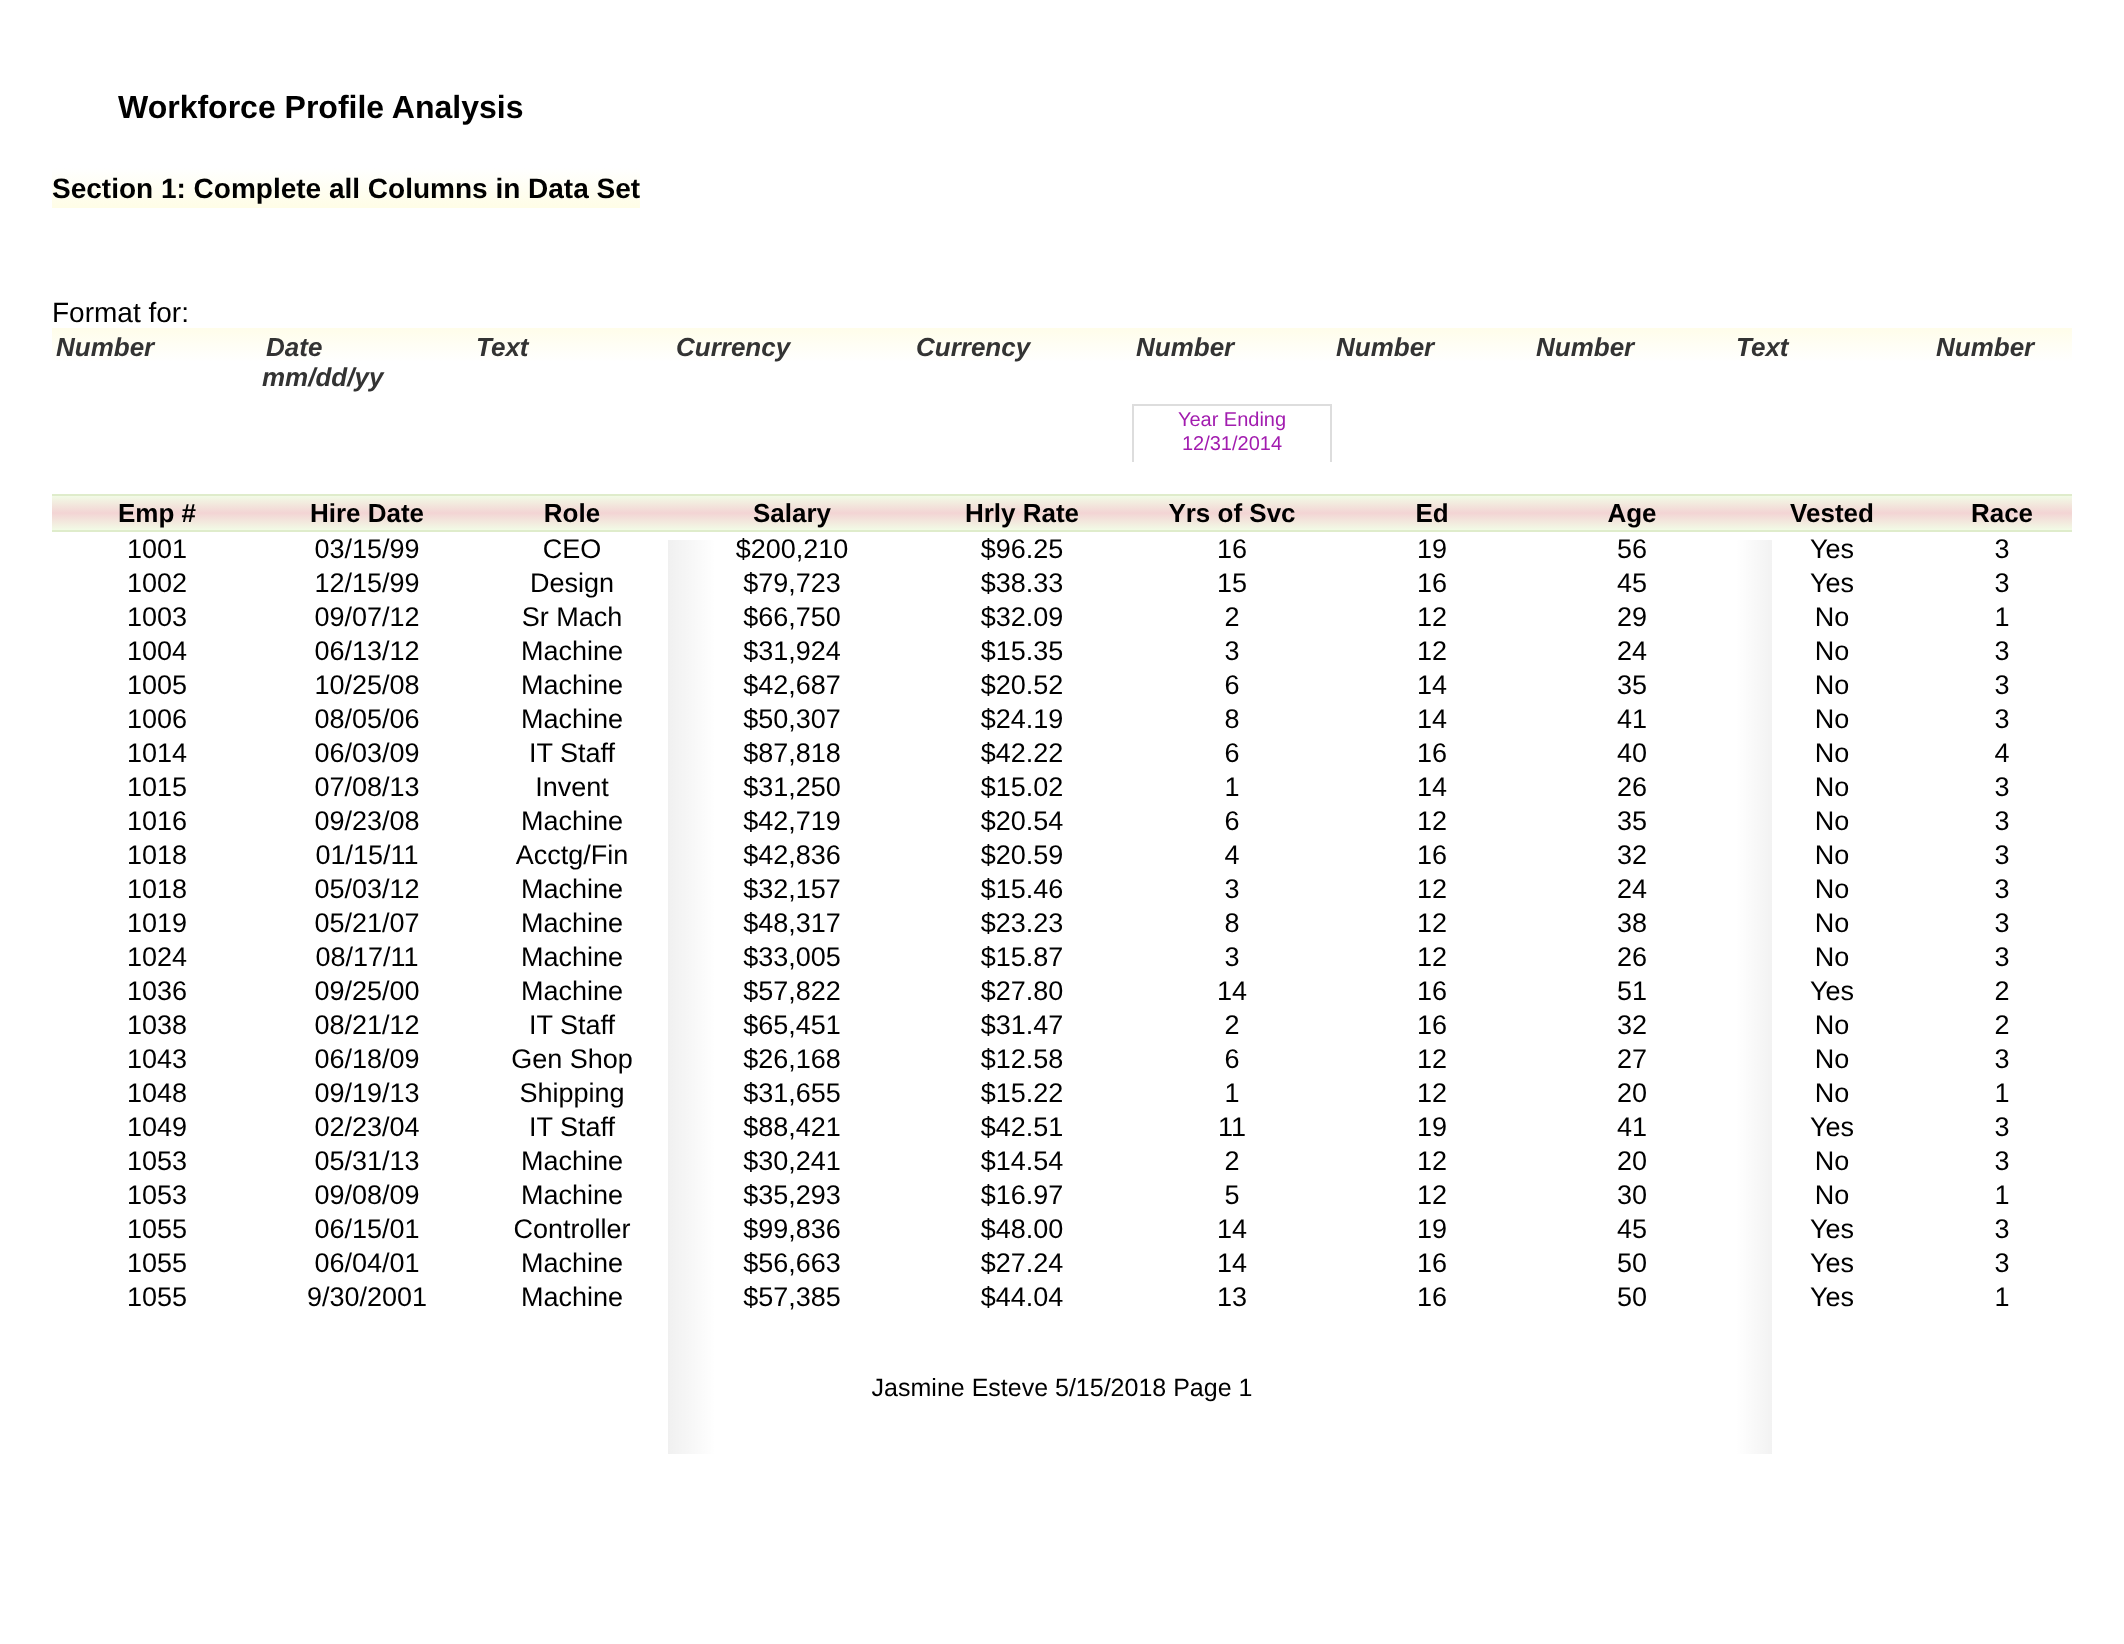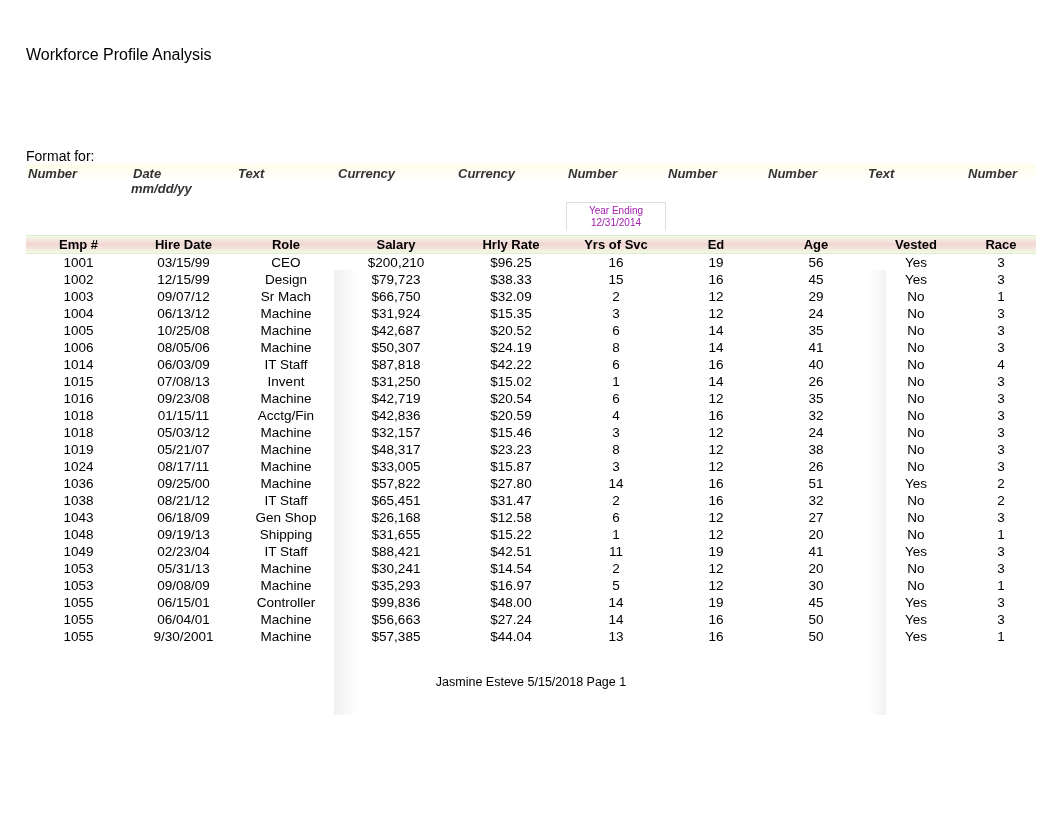--- a/index.html
+++ b/index.html
@@ -7,24 +7,25 @@
     padding: 26px;
     font-family: Verdana, Geneva, sans-serif;
     font-size: 13px;
     color: #000;
     background: #fff;
     width: 1062px;
     box-sizing: border-box;
     position: relative;
   }
   .title {
-    font-weight: normal;
+    font-weight: bold;
     font-size: 16px;
     margin-top: 20px;
     margin-bottom: 20px;
+    margin-left: 33px;
   }
   .section-row {
     display: flex;
     align-items: flex-start;
     position: relative;
     height: 60px;
   }
   .section-label {
     font-weight: bold;
     font-size: 14px;
@@ -76,21 +77,21 @@
     color: #a21caf;
     font-size: 10px;
   }
   .meta-box {
     border: 1px solid #ddd;
     border-bottom: none;
     padding: 2px;
     line-height: 1.2;
   }
   .table {
-    margin-top: 4px;
+    margin-top: 16px;
   }
   .hrow, .drow {
     display: grid;
     grid-template-columns: 105px 105px 100px 120px 110px 100px 100px 100px 100px 70px;
     text-align: center;
   }
   .hrow {
     font-weight: bold;
     background: linear-gradient(#f2fbe6, #f3d4d4, #f2fbe6);
     border-top: 1px solid #dfeccb;
@@ -120,20 +121,21 @@
     background: linear-gradient(to right, rgba(0,0,0,0), rgba(0,0,0,0.05));
     pointer-events: none;
   }
 </style>
 </head>
 <body>
 
 <div class="title">Workforce Profile Analysis</div>
 
 <div class="section-row">
+  <div class="section-label">Section 1: Complete all Columns in Data Set</div>
 </div>
 
 <div class="format-for">Format for:</div>
 
 <div class="format-types">
   <div>Number</div>
   <div>Date</div>
   <div>Text</div>
   <div>Currency</div>
   <div>Currency</div>

